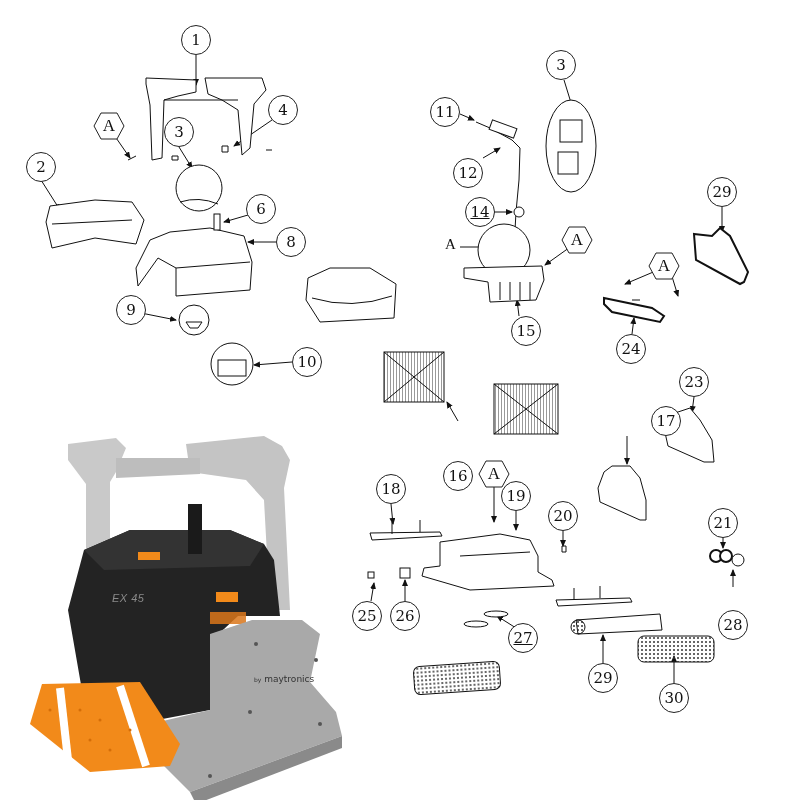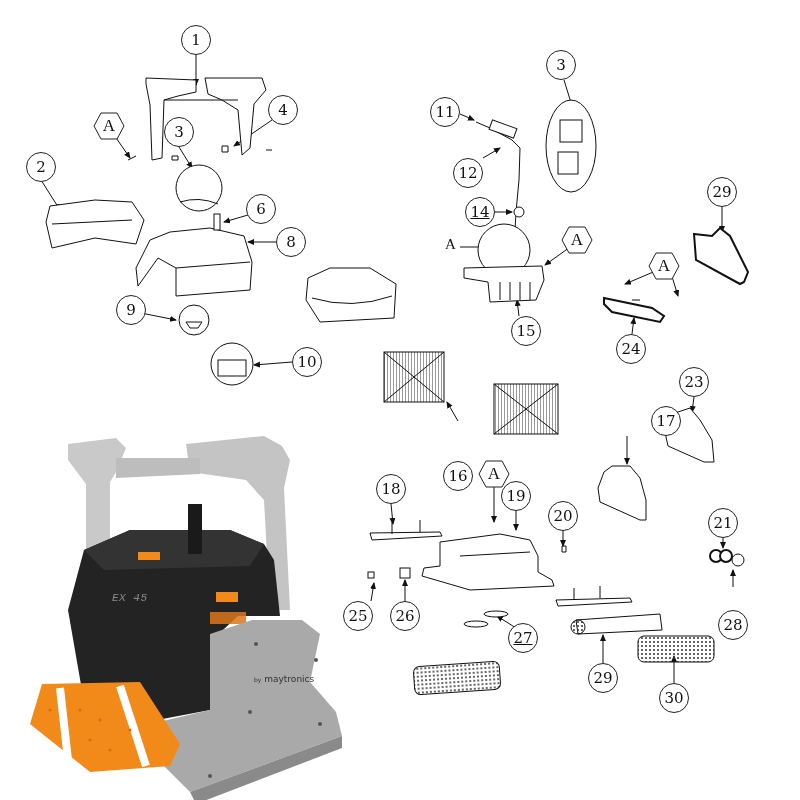--- a/index.html
+++ b/index.html
@@ -12,21 +12,21 @@
   }
   .hex {
     position: absolute; width: 32px; height: 28px; display: flex; align-items: center; justify-content: center;
     font-family: "Liberation Serif", serif; font-size: 17px; color: #111;
   }
   .hex svg { position: absolute; left: 0; top: 0; }
   .hex span { position: relative; }
   .plainA { position: absolute; font-family: "Liberation Serif", serif; font-size: 15px; color: #111; }
   .lead { position: absolute; left: 0; top: 0; pointer-events: none; }
   .robot { position: absolute; left: 20px; top: 420px; width: 340px; height: 380px; }
-  .model-label { position: absolute; font-family: Liberation Mono, monospace; font-style: italic; font-size: 11px; color: #8a8a8a; letter-spacing: 0.5px; }
+  .model-label { position: absolute; font-family: Liberation Sans, sans-serif; font-style: italic; font-size: 11px; color: #8a8a8a; letter-spacing: 0.5px; }
   .brand-label { position: absolute; font-family: "DejaVu Sans", sans-serif; font-size: 9px; color: #333; }
 </style>
 </head>
 <body>
 
 <div id="stage">
 
   <svg class="lead" width="800" height="800">
     <defs>
       <marker id="ah" markerWidth="8" markerHeight="8" refX="6" refY="3" orient="auto">
@@ -230,21 +230,21 @@
   <div class="callout" style="left:511px; top:316px;">15</div>
   <div class="callout" style="left:443px; top:421px;margin-top:40px;">16</div>
   <div class="callout" style="left:612px; top:406px;margin-left:39px;">17</div>
   <div class="callout" style="left:376px; top:474px;">18</div>
   <div class="callout" style="left:501px; top:481px;">19</div>
   <div class="callout" style="left:548px; top:501px;">20</div>
   <div class="callout" style="left:708px; top:495px;margin-top:13px;">21</div>
   <div class="callout" style="left:707px; top:177px;">29</div>
   <div class="callout" style="left:679px; top:367px;">23</div>
   <div class="callout" style="left:616px; top:334px;">24</div>
-  <div class="callout" style="left:343px; top:601px;">25</div>
+  <div class="callout" style="left:352px; top:601px;">25</div>
   <div class="callout" style="left:390px; top:601px;">26</div>
   <div class="callout" style="left:508px; top:623px;text-decoration:underline;">27</div>
   <div class="callout" style="left:718px; top:587px;margin-top:23px;">28</div>
   <div class="callout" style="left:588px; top:663px;">29</div>
   <div class="callout" style="left:659px; top:683px;">30</div>
 
   <div class="hex" style="left:93px; top:112px;">
     <svg width="32" height="28">
         <polygon points="8,1 24,1 31,14 24,27 8,27 1,14" fill="#fff" stroke="#222"></polygon>
       </svg>

